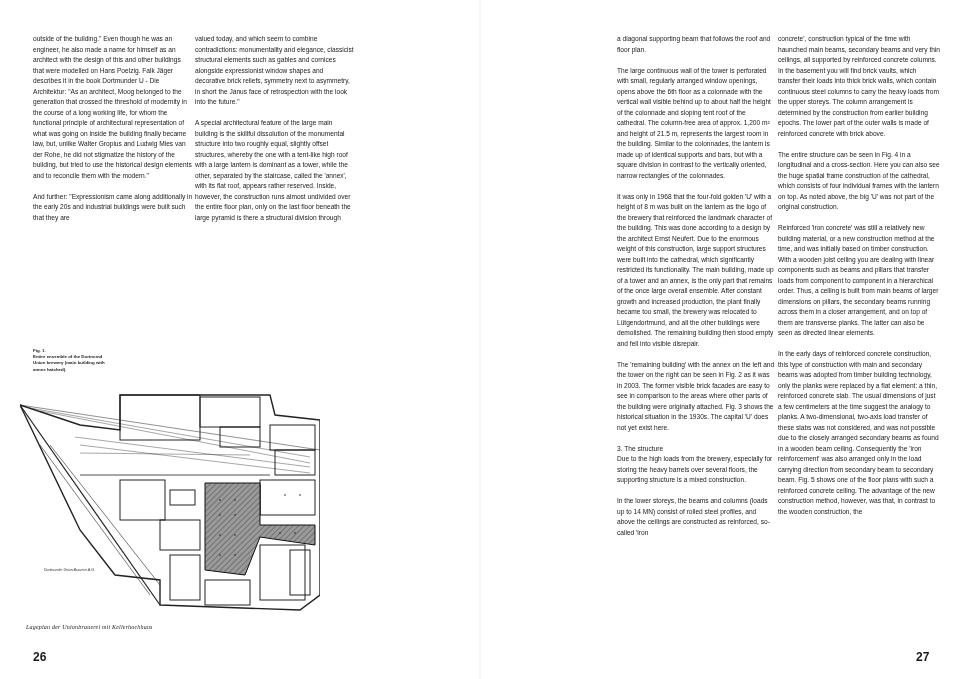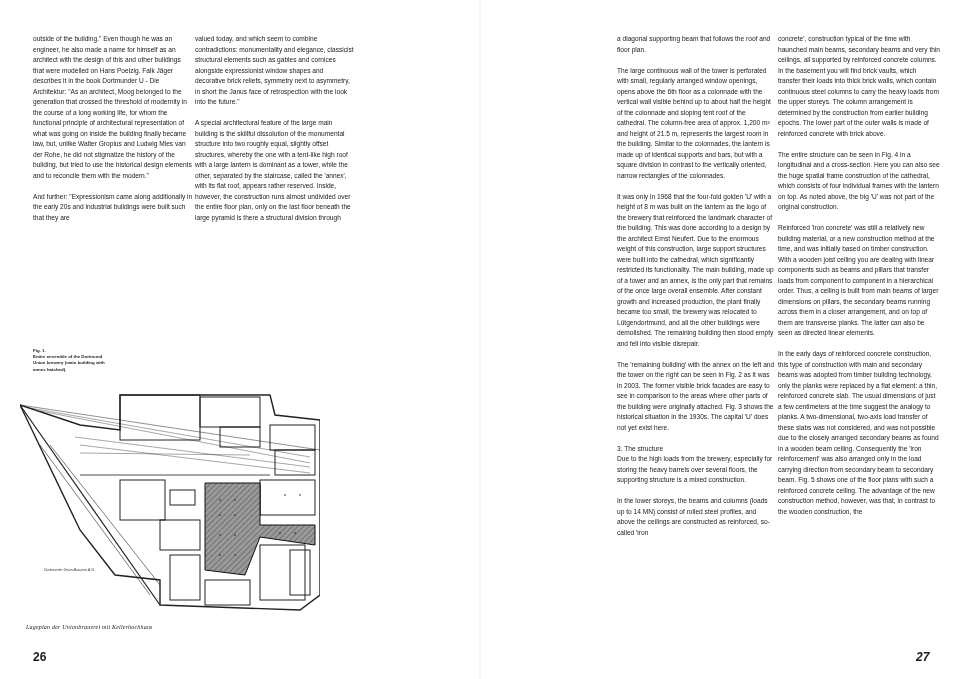--- a/index.html
+++ b/index.html
@@ -17,21 +17,21 @@
   #c1 { left: 33px; top: 34px; }
   #c2 { left: 195px; top: 34px; }
   #c3 { left: 617px; top: 34px; width: 158px; }
   #c4 { left: 778px; top: 34px; width: 162px; }
   .fig-caption {
     position: absolute; left: 33px; top: 348px; width: 80px;
     font-size: 4.4px; line-height: 6.2px; font-weight: bold;
   }
   .page-num { position: absolute; font-size: 12px; font-weight: bold; top: 650px; }
   #pn-left { left: 33px; }
-  #pn-right { left: 916px; font-style: italic; }
+  #pn-right { left: 916px; }
   .plan { position: absolute; left: 20px; top: 385px; width: 300px; height: 240px; }
   .plan-caption {
     position: absolute; left: 26px; top: 624px;
     font-family: "Liberation Serif", serif; font-size: 6px; font-style: italic; letter-spacing: 0.2px;
   }
   .plan-label {
     position: absolute; left: 44px; top: 568px;
     font-size: 3.5px; font-style: italic; color: #333;
   }
   .gutter { position: absolute; left: 479px; top: 0; width: 2px; height: 679px; background: #f6f6f6; }

